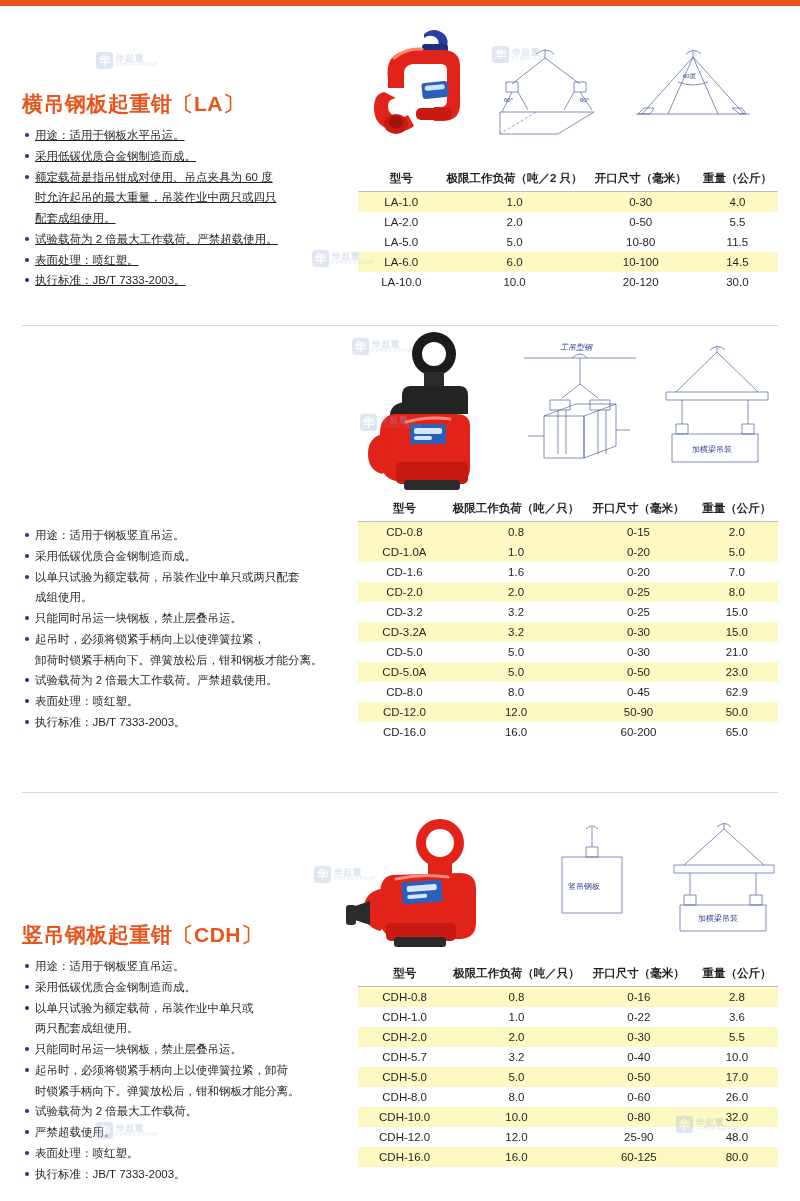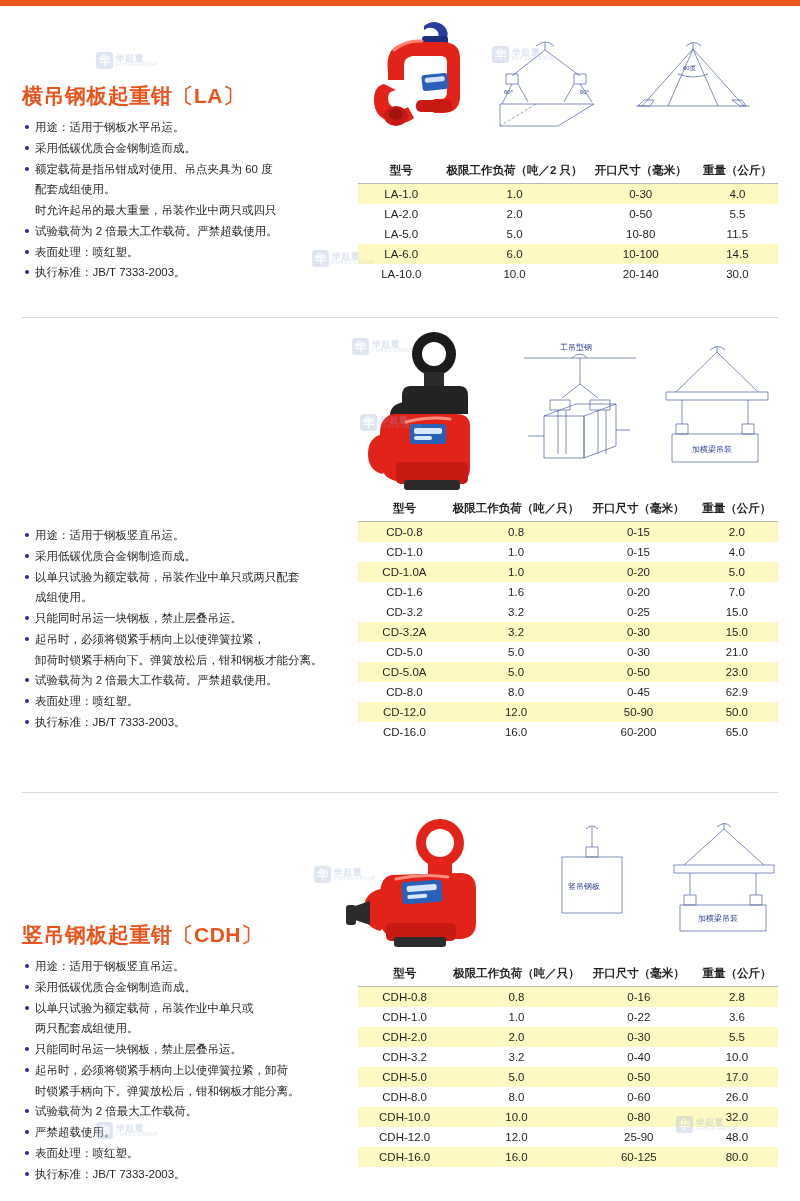--- a/index.html
+++ b/index.html
@@ -104,30 +104,30 @@
   .ln { stroke:#4a5fa5; stroke-width:0.7; fill:none; }
   .dash { stroke:#4a5fa5; stroke-width:0.6; fill:none; stroke-dasharray:3 2; }
   .txt-blue { fill:#2c3e8f; font-size:6px; font-family:"Liberation Sans",sans-serif; }
   .txt-cn { fill:#2c3e8f; font-size:8px; font-family:"Liberation Sans",sans-serif; }
 </style>
 </head>
 <body>
 
 <div class="top-bar"></div>
 
-<div class="section" style="top:0;height:407px;">
+<div class="section" style="top:8px;height:407px;">
 
   <div class="sec-title" style="left:22px; top:82px;">横吊钢板起重钳〔LA〕</div>
 
-  <div class="bullets" style="left:24px; top:118px;">
+  <div class="bullets" style="left:24px; top:118px;text-decoration:underline;">
     <div class="li">用途：适用于钢板水平吊运。</div>
     <div class="li">采用低碳优质合金钢制造而成。</div>
     <div class="li">额定载荷是指吊钳成对使用、吊点夹具为 60 度</div>
+    <div class="cont">时允许起吊的最大重量，吊装作业中两只或四只</div>
     <div class="cont">配套成组使用。</div>
-    <div class="cont">时允许起吊的最大重量，吊装作业中两只或四只</div>
     <div class="li">试验载荷为 2 倍最大工作载荷。严禁超载使用。</div>
     <div class="li">表面处理：喷红塑。</div>
     <div class="li">执行标准：JB/T 7333-2003。</div>
   </div>
 
   <div class="fig" style="left:360px; top:14px;">
     <svg width="130" height="130" viewBox="0 0 130 130">
 
       <path d="M64 12 q10 -8 20 0 q6 6 2 14 l-8 -2 q2 -6 -3 -9 q-6 -3 -11 1 z" fill="#2a3f9d"></path>
       <rect x="62" y="22" width="26" height="12" rx="3" fill="#1e2f7d"></rect>
@@ -205,21 +205,21 @@
       </tr>
       <tr class="alt">
         <td>LA-6.0</td>
         <td>6.0</td>
         <td>10-100</td>
         <td>14.5</td>
       </tr>
       <tr>
         <td>LA-10.0</td>
         <td>10.0</td>
-        <td>20-140</td>
+        <td>20-120</td>
         <td>30.0</td>
       </tr>
     </tbody>
   </table>
 
   <div class="sec-divider" style="top:317px;"></div>
 </div>
 
 <div class="section" style="top:318px;height:475px;">
 
@@ -254,21 +254,21 @@
       <rect x="56" y="150" width="56" height="10" rx="3" fill="#2b2b2b"></rect>
 
       <rect x="62" y="94" width="36" height="20" rx="3" fill="#2a60b8"></rect>
       <rect x="66" y="98" width="28" height="6" rx="2" fill="#d6e7fa"></rect>
       <rect x="66" y="106" width="18" height="4" rx="2" fill="#d6e7fa"></rect>
 
       <path d="M58 92 q22 -6 44 -3" stroke="#ff8c80" stroke-width="3" fill="none" stroke-linecap="round"></path>
     </svg>
   </div>
 
-  <div class="fig" style="left:520px; top:22px;">
+  <div class="fig" style="left:520px; top:22px;font-style:italic;">
     <svg width="120" height="130" viewBox="0 0 120 130">
       <text class="txt-cn" x="40" y="10">工吊型钢</text>
       <path class="ln" d="M4 18 l112 0"></path>
       <path class="ln" d="M52 18 q8 -8 15 0"></path>
       <path class="ln" d="M60 18 l0 26"></path>
       <path class="ln" d="M60 44 l-18 14 M60 44 l18 14"></path>
       <path class="ln" d="M30 60 l20 0 l0 10 l-20 0 z"></path>
       <path class="ln" d="M70 60 l20 0 l0 10 l-20 0 z"></path>
       <path class="ln" d="M38 70 l0 44 M46 70 l0 44 M78 70 l0 44 M86 70 l0 44"></path>
       <path class="ln" d="M24 76 l40 0 l0 42 l-40 0 z"></path>
@@ -301,37 +301,37 @@
         <th class="col-weight">重量（公斤）</th>
       </tr>
     </thead>
     <tbody>
       <tr class="alt">
         <td>CD-0.8</td>
         <td>0.8</td>
         <td>0-15</td>
         <td>2.0</td>
       </tr>
-      <tr>
-        <td>CD-1.0</td>
-        <td>1.0</td>
-        <td>0-15</td>
-        <td>4.0</td>
-      </tr>
       <tr class="alt">
         <td>CD-1.0A</td>
         <td>1.0</td>
         <td>0-20</td>
         <td>5.0</td>
       </tr>
       <tr>
         <td>CD-1.6</td>
         <td>1.6</td>
         <td>0-20</td>
         <td>7.0</td>
+      </tr>
+      <tr class="alt">
+        <td>CD-2.0</td>
+        <td>2.0</td>
+        <td>0-25</td>
+        <td>8.0</td>
       </tr>
       <tr>
         <td>CD-3.2</td>
         <td>3.2</td>
         <td>0-25</td>
         <td>15.0</td>
       </tr>
       <tr class="alt">
         <td>CD-3.2A</td>
         <td>3.2</td>
@@ -460,21 +460,21 @@
         <td>0-22</td>
         <td>3.6</td>
       </tr>
       <tr class="alt">
         <td>CDH-2.0</td>
         <td>2.0</td>
         <td>0-30</td>
         <td>5.5</td>
       </tr>
       <tr>
-        <td>CDH-3.2</td>
+        <td>CDH-5.7</td>
         <td>3.2</td>
         <td>0-40</td>
         <td>10.0</td>
       </tr>
       <tr class="alt">
         <td>CDH-5.0</td>
         <td>5.0</td>
         <td>0-50</td>
         <td>17.0</td>
       </tr>

